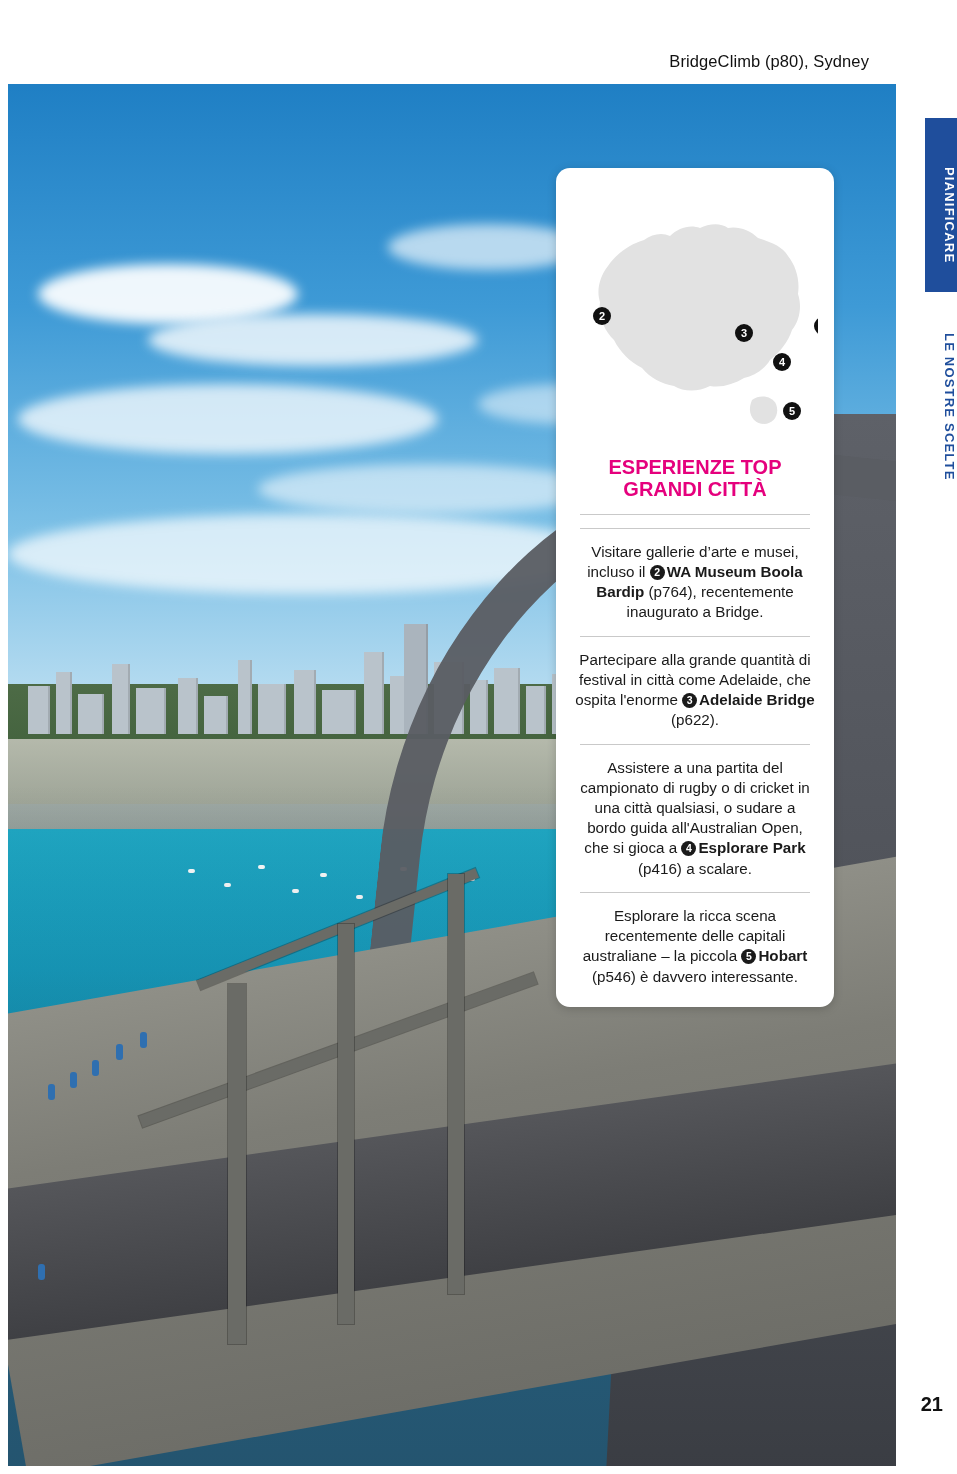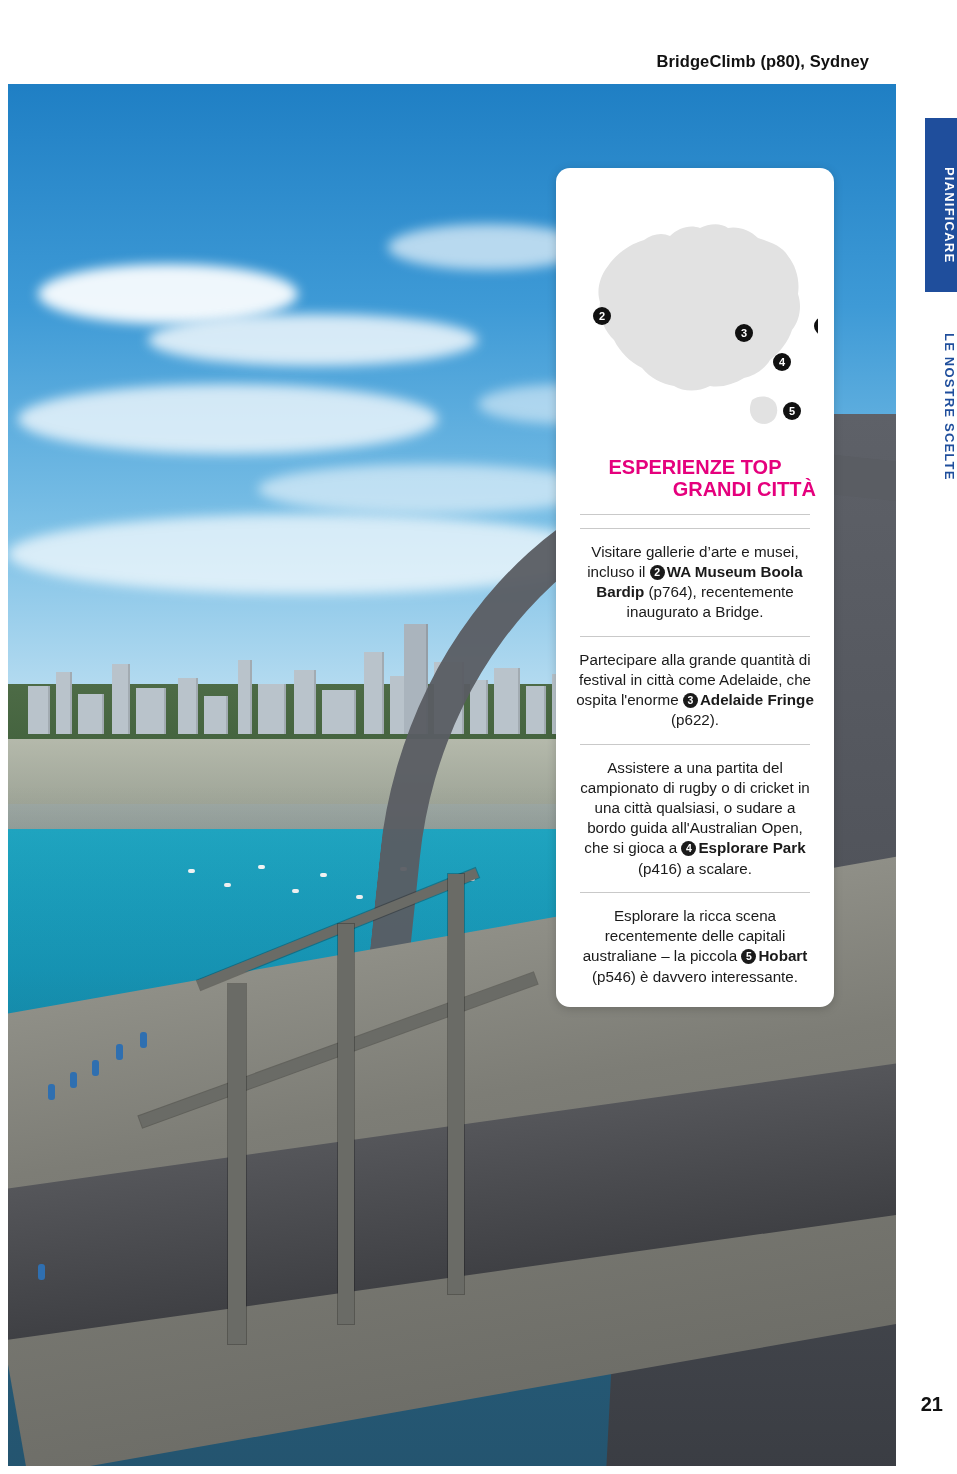--- a/index.html
+++ b/index.html
@@ -20,21 +20,21 @@
     position: absolute;
     top: 0; left: 0;
     width: 957px;
     height: 84px;
   }
   .header-caption {
     position: absolute;
     right: 88px;
     top: 52px;
     font-size: 16.5px;
-    font-weight: bold;
+    font-weight: normal;
     color: #111111;
     letter-spacing: .1px;
   }
 
   
   .photo {
     position: absolute;
     left: 8px;
     top: 84px;
     width: 888px;
@@ -189,21 +189,21 @@
   }
   .map-wrap svg { display: block; }
   .card-title {
     text-align: center;
     color: #e5007d;
     font-weight: bold;
     font-size: 20px;
     line-height: 1.12;
     margin-top: 2px;
   }
-  .card-title .l2 { display: block; text-align: right; }
+  .card-title .l2 { display: block; }
   .card-divider {
     border: none;
     border-top: 1px solid #c9c9c9;
     margin: 13px 6px;
   }
   .entry {
     text-align: center;
     font-size: 15.2px;
     line-height: 1.33;
     color: #1a1a1a;
@@ -358,21 +358,21 @@
 
   <hr class="card-divider">
 
   <div class="entry">
     <span>Visitare gallerie d’arte e musei, incluso il </span><span class="num">2</span><b>WA Museum Boola Bardip</b><span> (p764), recentemente inaugurato a Bridge.</span>
   </div>
 
   <hr class="card-divider">
 
   <div class="entry">
-    <span>Partecipare alla grande quantità di festival in città come Adelaide, che ospita l'enorme </span><span class="num">3</span><b>Adelaide Fringe</b><span> (p622).</span>
+    <span>Partecipare alla grande quantità di festival in città come Adelaide, che ospita l'enorme </span><span class="num">3</span><b>Adelaide Bridge</b><span> (p622).</span>
   </div>
 
   <hr class="card-divider">
 
   <div class="entry">
     <span>Assistere a una partita del campionato di rugby o di cricket in una città qualsiasi, o sudare a bordo guida all'Australian Open, che si gioca a </span><span class="num">4</span><b>Esplorare Park</b><span> (p416) a scalare.</span>
   </div>
 
   <hr class="card-divider">
 

